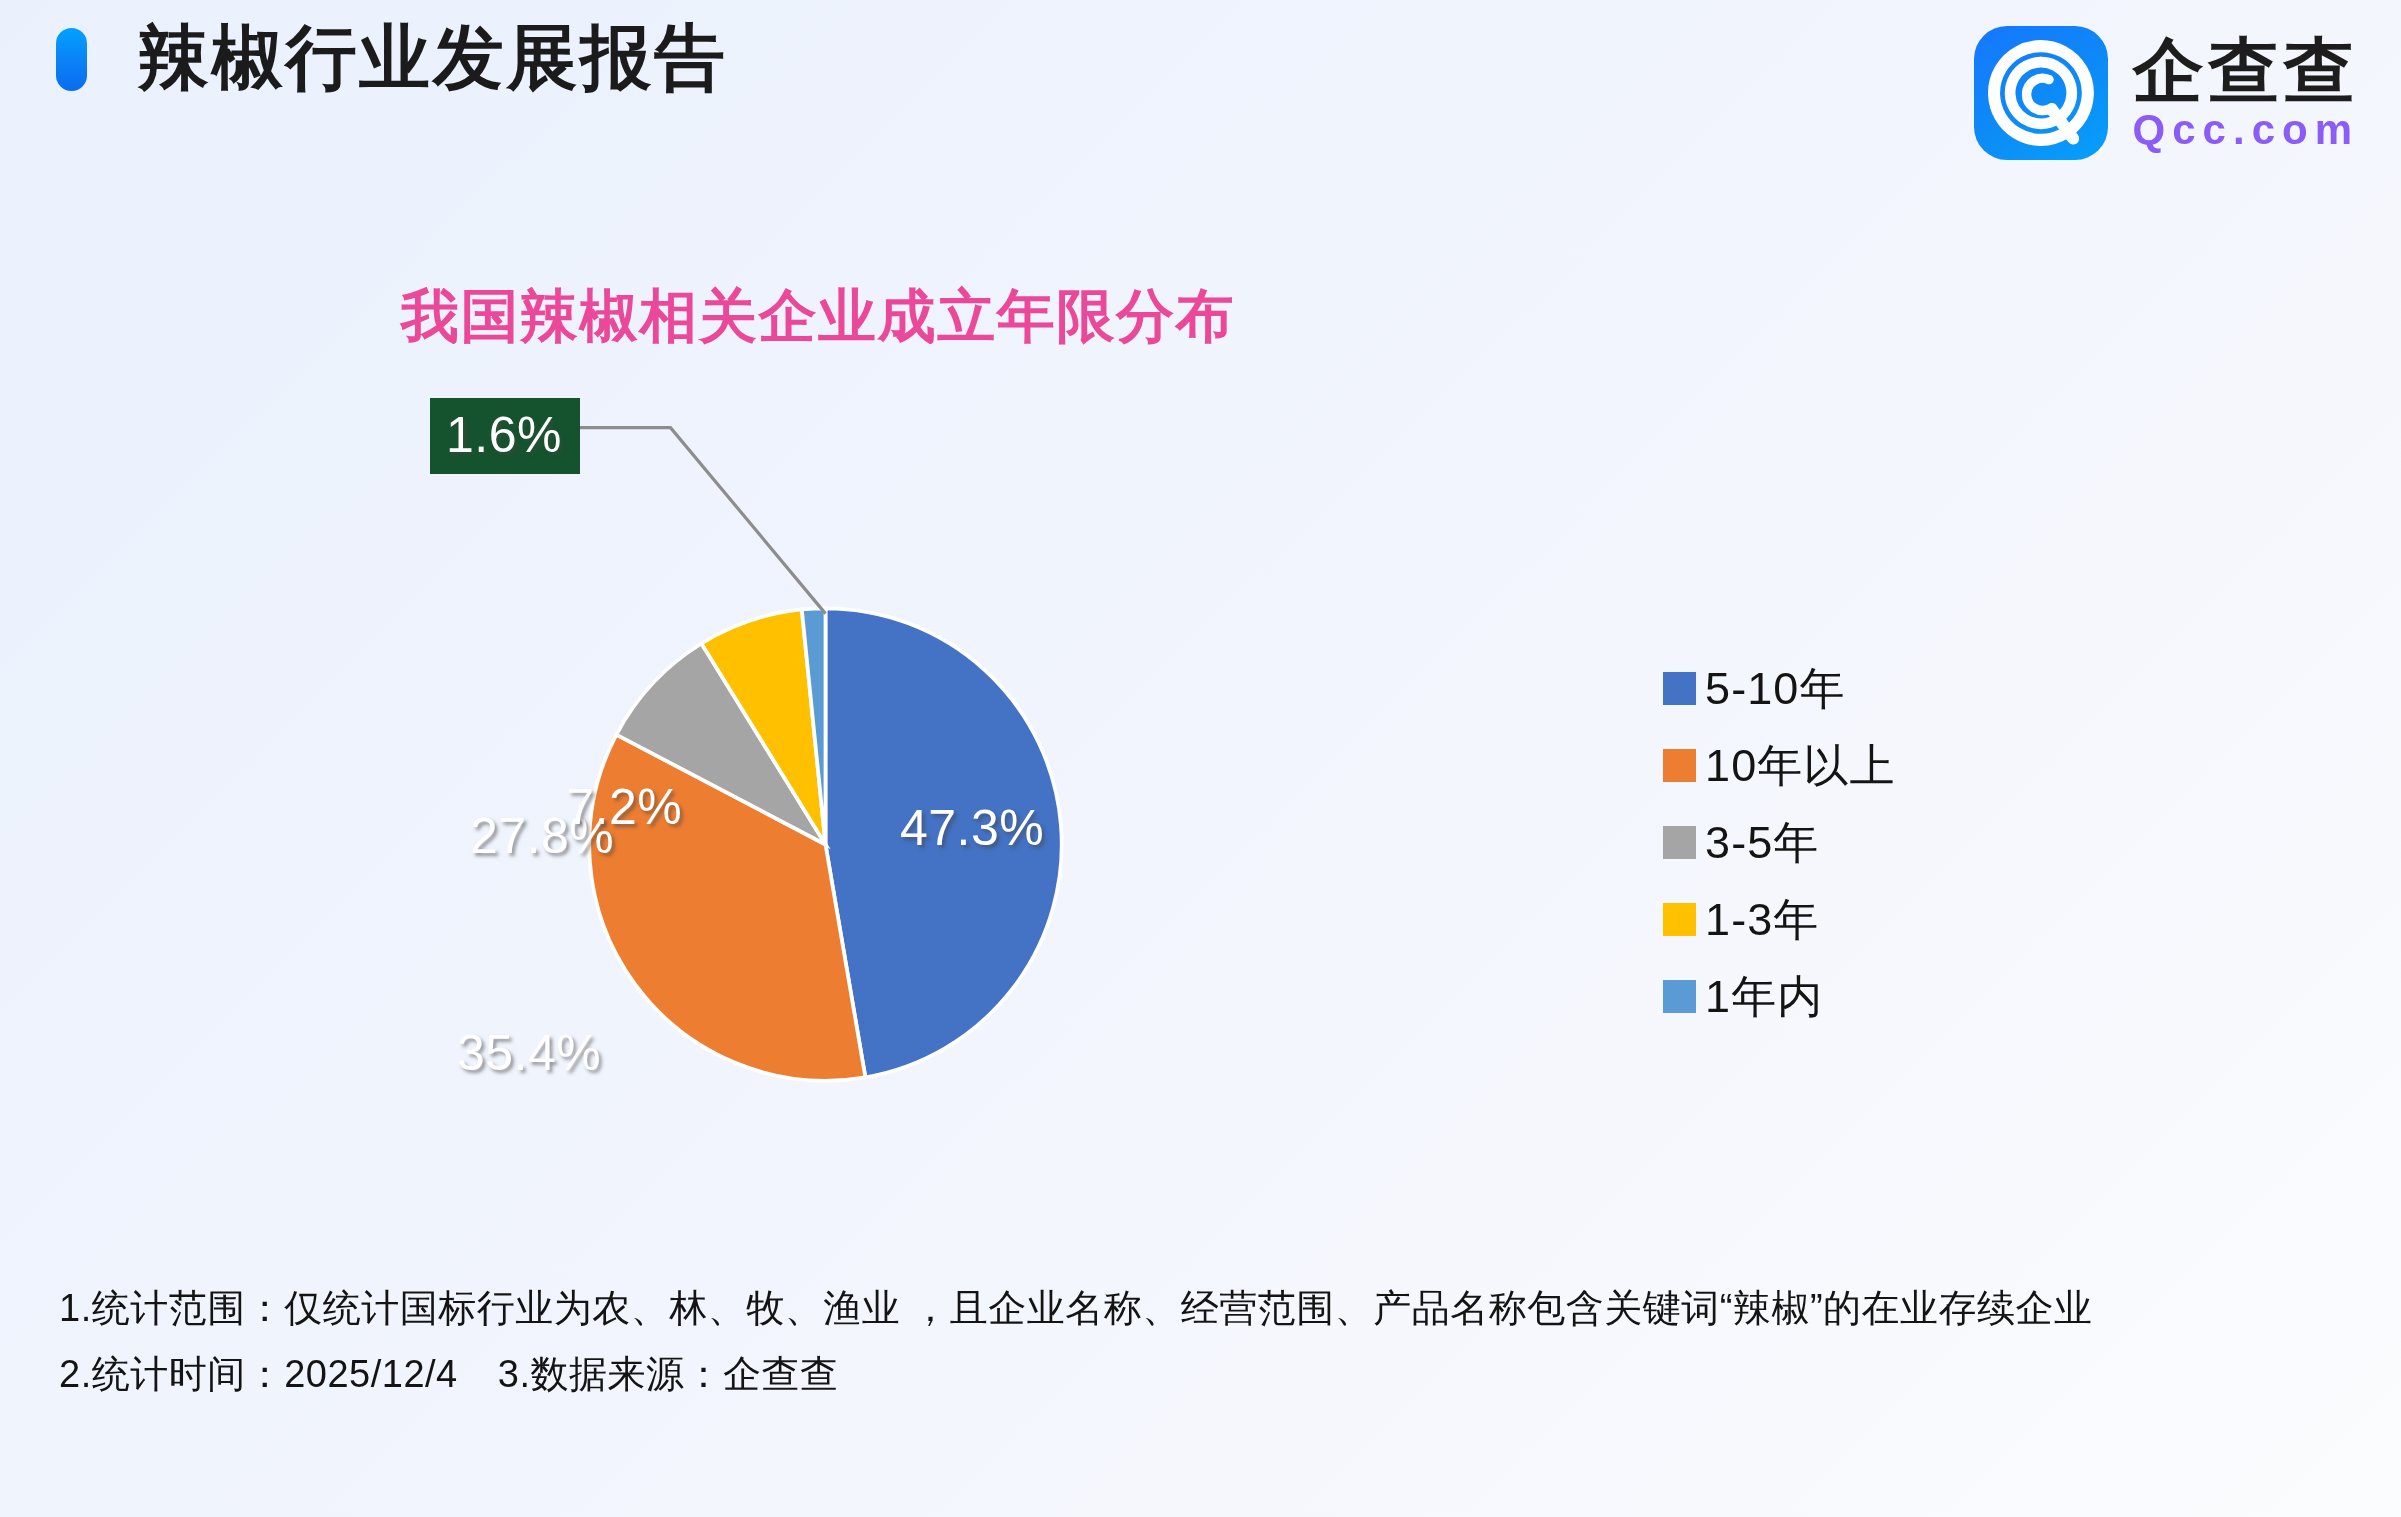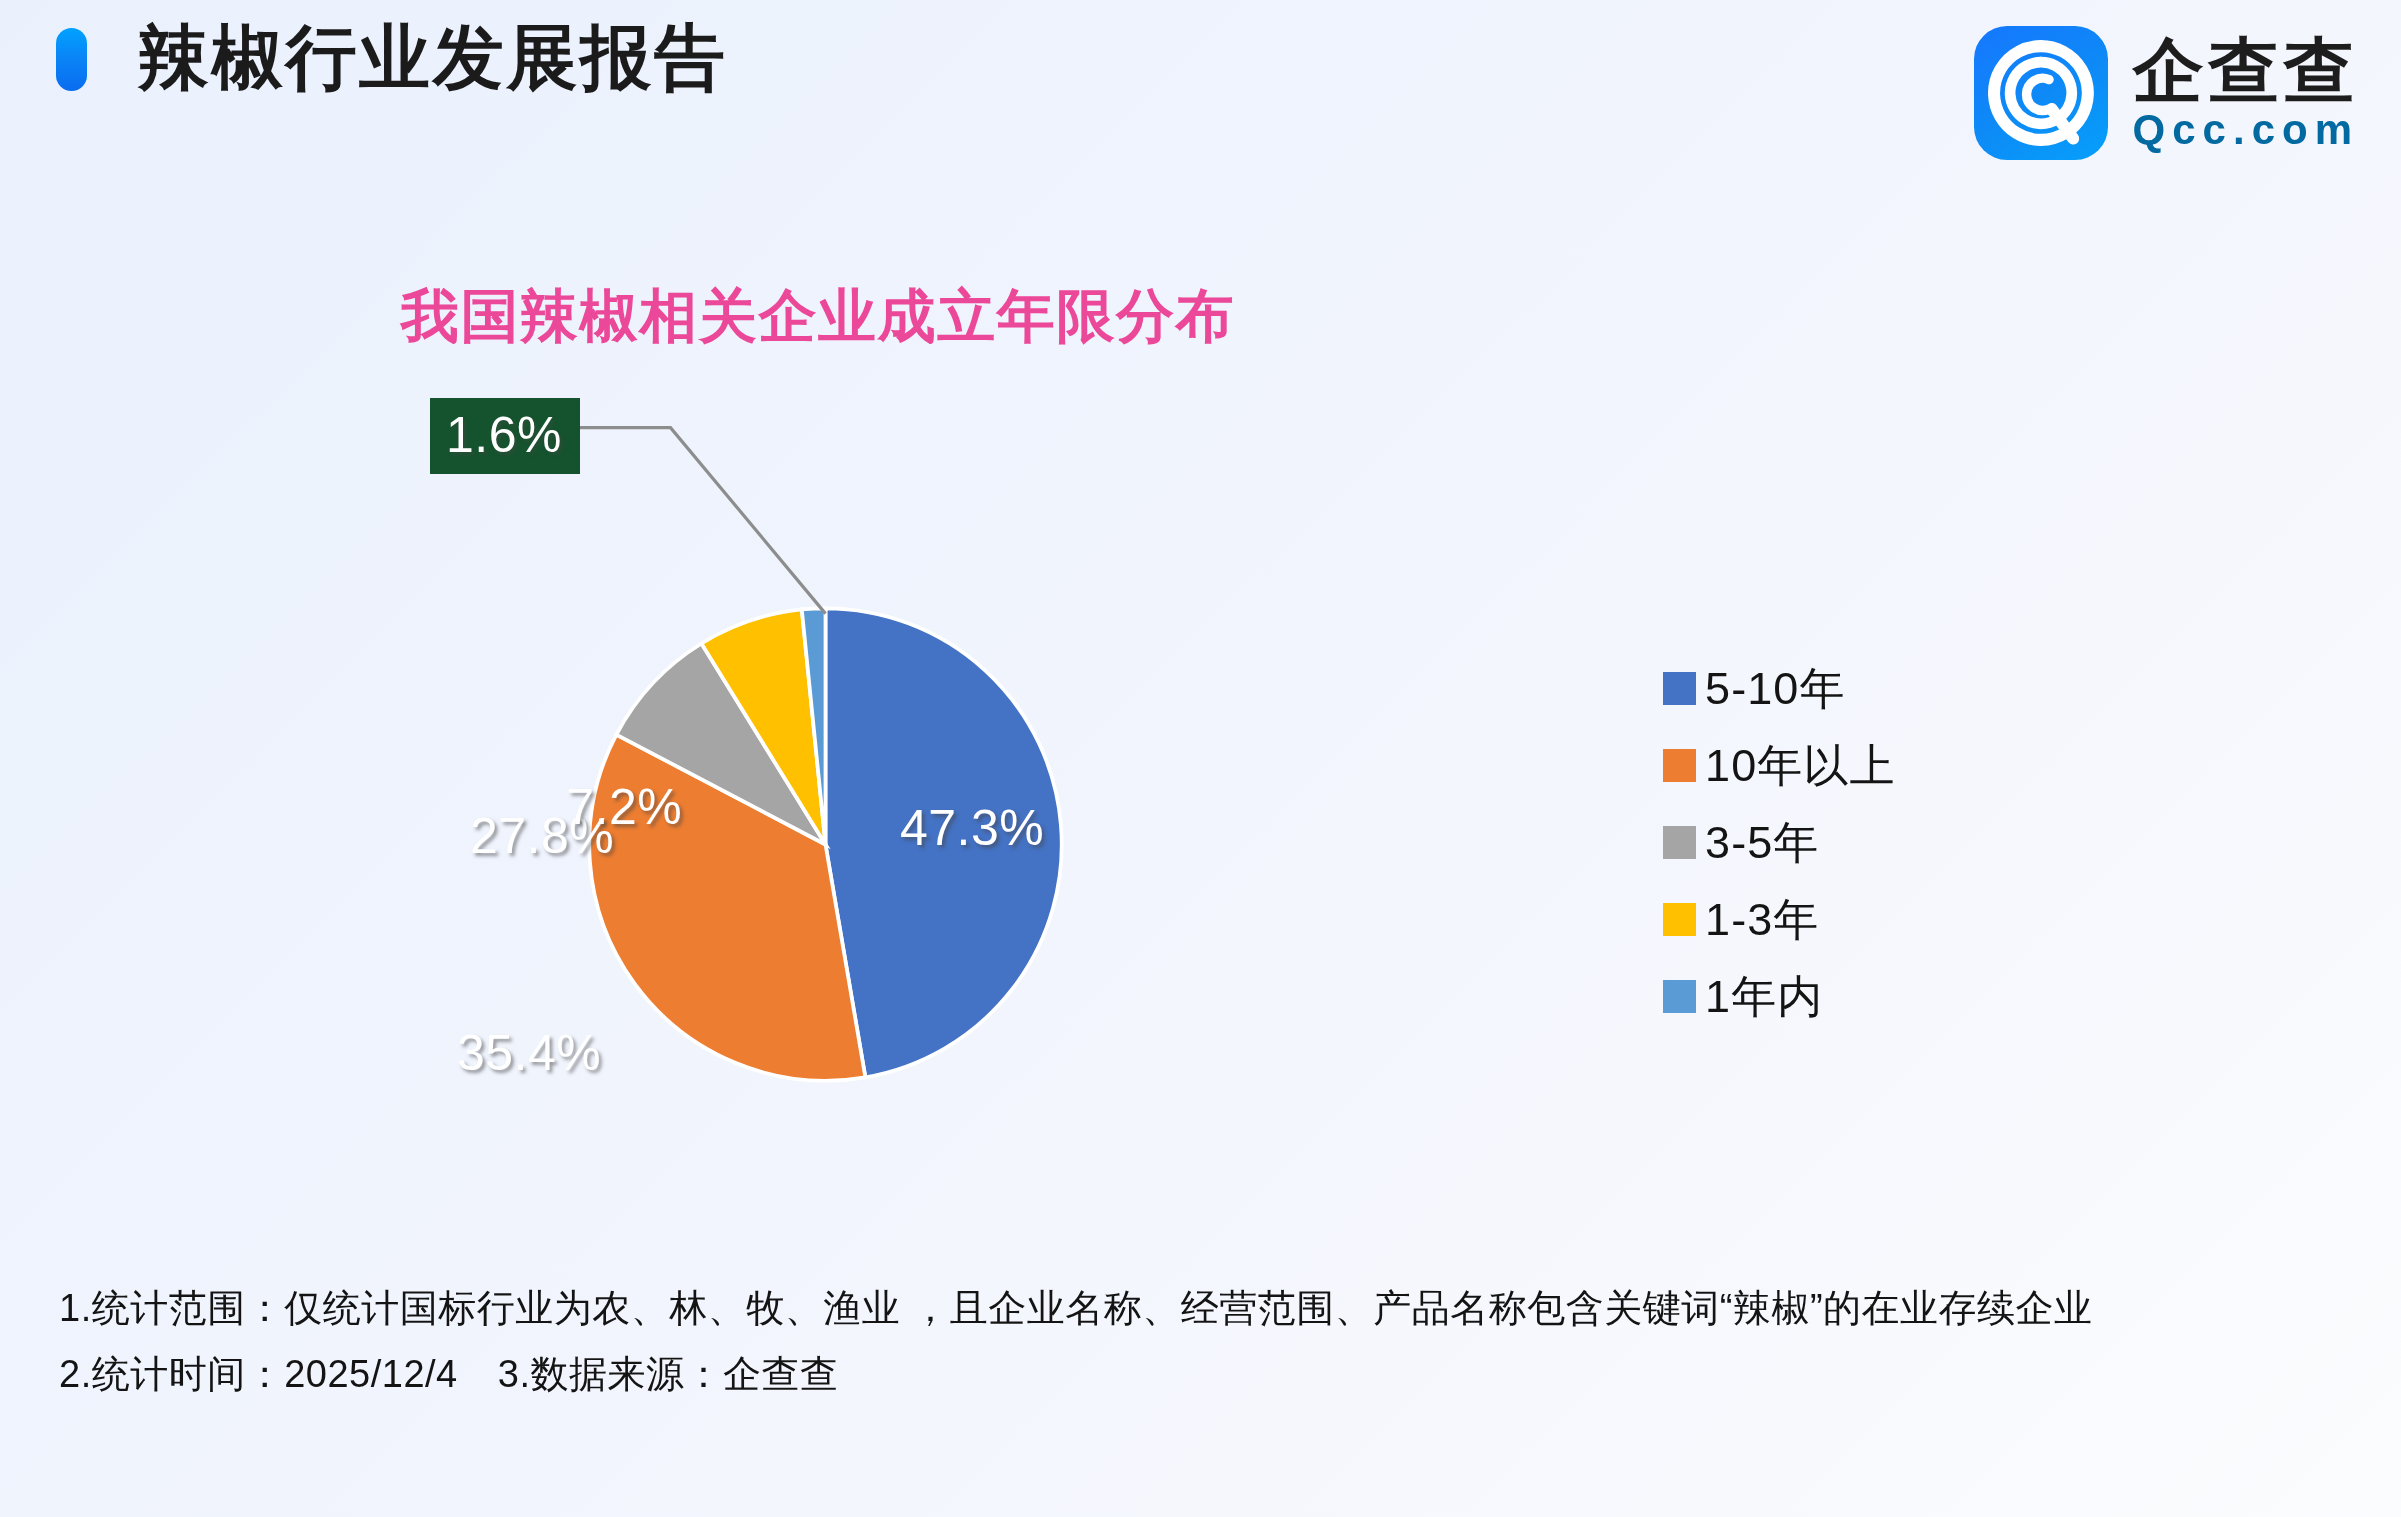--- a/index.html
+++ b/index.html
@@ -23,21 +23,21 @@
   }
 
   .brand{position:absolute;right:42px;top:26px;display:flex;align-items:center;gap:24.6px;}
   .brand-mark{
     width:134px;height:134px;border-radius:33px;
     background:linear-gradient(150deg,#1677ff 0%,#0d8bf6 55%,#06a0fb 100%);
     display:flex;align-items:center;justify-content:center;flex:none;
   }
   .brand-text{display:flex;flex-direction:column;justify-content:center;gap:2.1px;text-align:center;}
   .brand-cn{font-size:71px;font-weight:bold;color:#1d1d1d;letter-spacing:4.3px;line-height:1;white-space:nowrap;}
-  .brand-en{font-size:42px;font-weight:bold;color:#0369a1;letter-spacing:7px;line-height:1;white-space:nowrap;}
+  .brand-en{font-size:42px;font-weight:bold;color:#8b5cf6;letter-spacing:7px;line-height:1;white-space:nowrap;}
 
   
   .chart-title{
     position:absolute;left:0;top:278px;width:1636px;text-align:center;
     font-size:58px;font-weight:bold;color:#ec4899;letter-spacing:1.6px;white-space:nowrap;
   }
 
   .pie-wrap{position:absolute;left:585px;top:604px;width:481px;height:481px;}
   .pie-svg{position:absolute;left:0;top:0;width:481px;height:481px;overflow:visible;}
 

